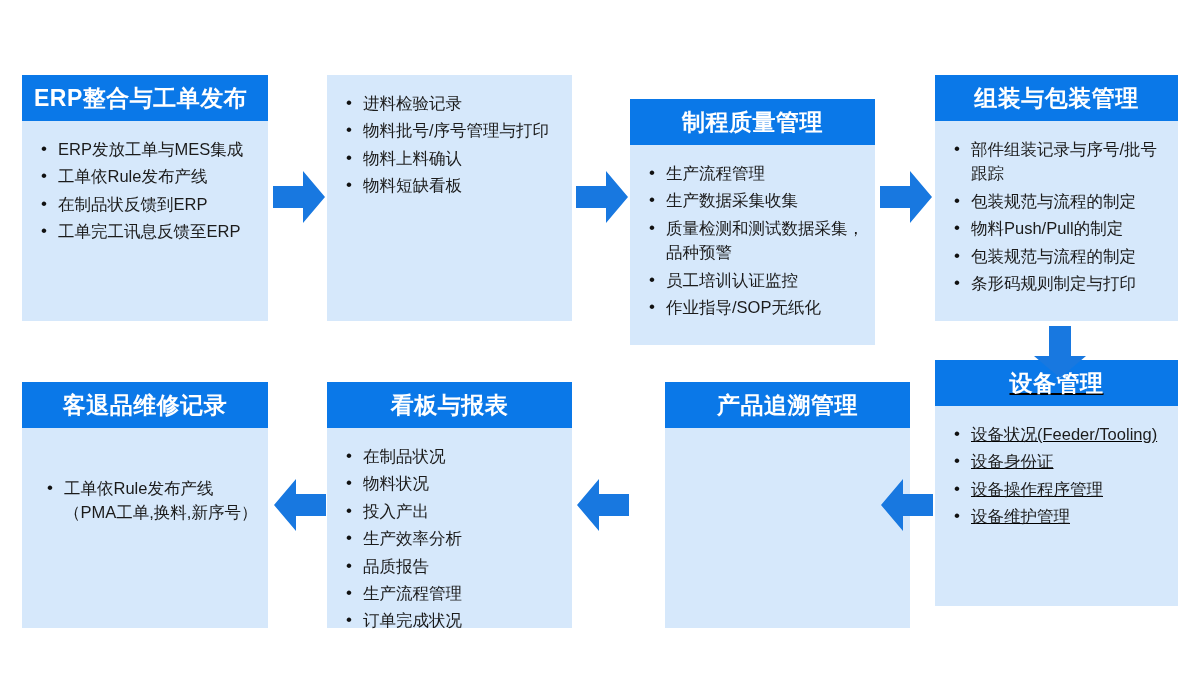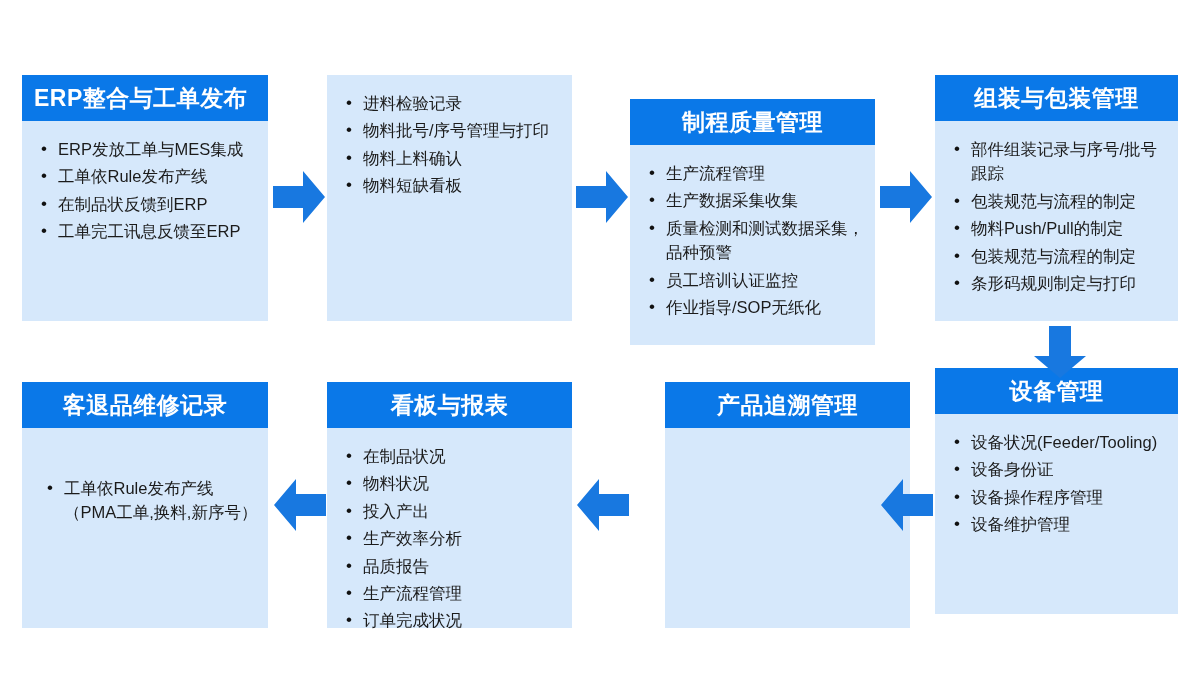--- a/index.html
+++ b/index.html
@@ -150,21 +150,21 @@
         <li>生产流程管理</li>
         <li>订单完成状况</li>
       </ul>
     </div>
   </div>
 
   <div class="card" style="left:630px; top:382px; width:245px; height:246px;margin-left:35px;">
     <div class="card-header">产品追溯管理</div>
   </div>
 
-  <div class="card" style="left:935px; top:368px; width:243px; height:246px;">
+  <div class="card" style="left:935px; top:360px; width:243px; height:246px;text-decoration:underline;">
     <div class="card-header">设备管理</div>
     <div class="card-body">
       <ul class="bullets">
         <li>设备状况(Feeder/Tooling)</li>
         <li>设备身份证</li>
         <li>设备操作程序管理</li>
         <li>设备维护管理</li>
       </ul>
     </div>
   </div>

